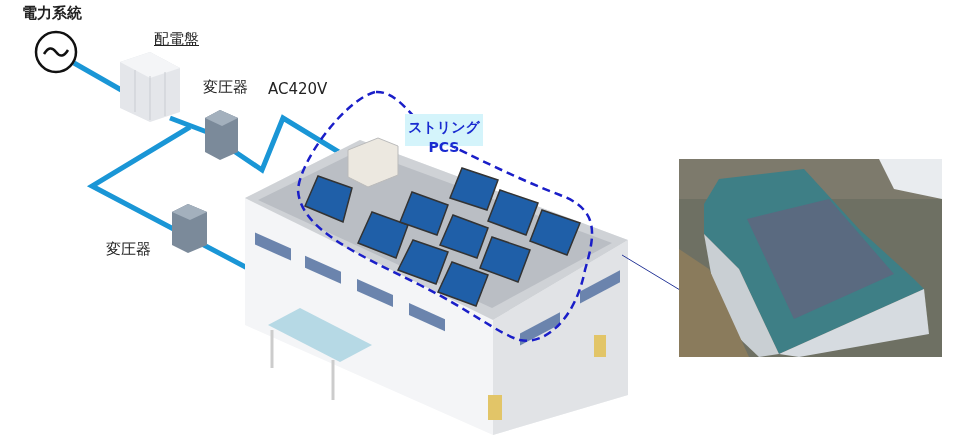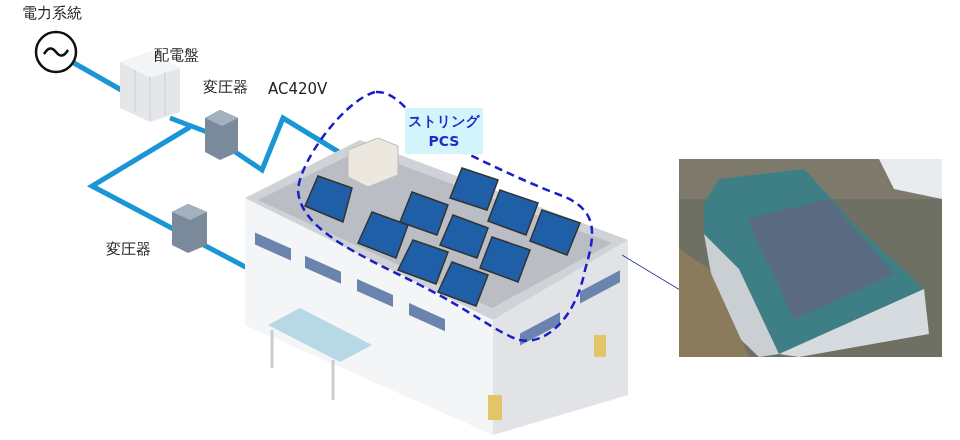--- a/index.html
+++ b/index.html
@@ -1,18 +1,18 @@
 <!DOCTYPE html>
 <html><head>
 <meta charset="utf-8">
 <style>
   html,body{margin:0;padding:0;background:#ffffff;}
   body{width:960px;height:440px;position:relative;overflow:hidden;font-family:"DejaVu Sans",sans-serif;}
   .lbl{position:absolute;font-size:15px;color:#222;white-space:nowrap;}
-  .pcs-box{position:absolute;left:405px;top:108px;width:78px;height:46px;background:#d4f4fb;
+  .pcs-box{position:absolute;left:405px;top:114px;width:78px;height:32px;background:#d4f4fb;
     color:#1a2bd0;font-weight:bold;font-size:14px;text-align:center;line-height:20px;padding-top:3px;box-sizing:border-box;}
   svg{position:absolute;left:0;top:0;}
   .photo{position:absolute;left:679px;top:159px;width:263px;height:198px;overflow:hidden;background:#5a5f52;}
 </style>
 </head>
 <body>
 
 <svg width="960" height="440" viewBox="0 0 960 440">
 
   <g stroke="#1a96d6" stroke-width="5" fill="none" stroke-linejoin="miter">
@@ -86,22 +86,22 @@
 
   <g>
     <polygon points="348,150 378,138 398,146 398,175 368,187 348,177" fill="#ece8e0" stroke="#bbb"></polygon>
   </g>
 
   <path d="M375,92 C345,100 300,160 298,190 C300,230 360,255 420,285 C470,310 500,335 520,340 C545,345 575,320 585,270 C595,235 600,210 560,195 C520,180 470,155 440,140 C415,125 400,90 375,92 Z" fill="none" stroke="#1a1ec8" stroke-width="2.5" stroke-dasharray="8,5"></path>
 
   <line x1="622" y1="255" x2="680" y2="290" stroke="#2a3a9a" stroke-width="1"></line>
 </svg>
 
-<div class="lbl" style="left:22px;top:4px;">電力系統</div>
-<div class="lbl" style="left:154px;top:46px;">配電盤</div>
+<div class="lbl" style="left:22px;top:4px;font-weight:bold;">電力系統</div>
+<div class="lbl" style="left:154px;top:30px;text-decoration:underline;">配電盤</div>
 <div class="lbl" style="left:203px;top:78px;">変圧器</div>
 <div class="lbl" style="left:106px;top:240px;">変圧器</div>
 <div class="lbl" style="left:268px;top:80px;">AC420V</div>
 
 <div class="pcs-box">
   <div>ストリング</div>
   <div>PCS</div>
 </div>
 
 <div class="photo">

